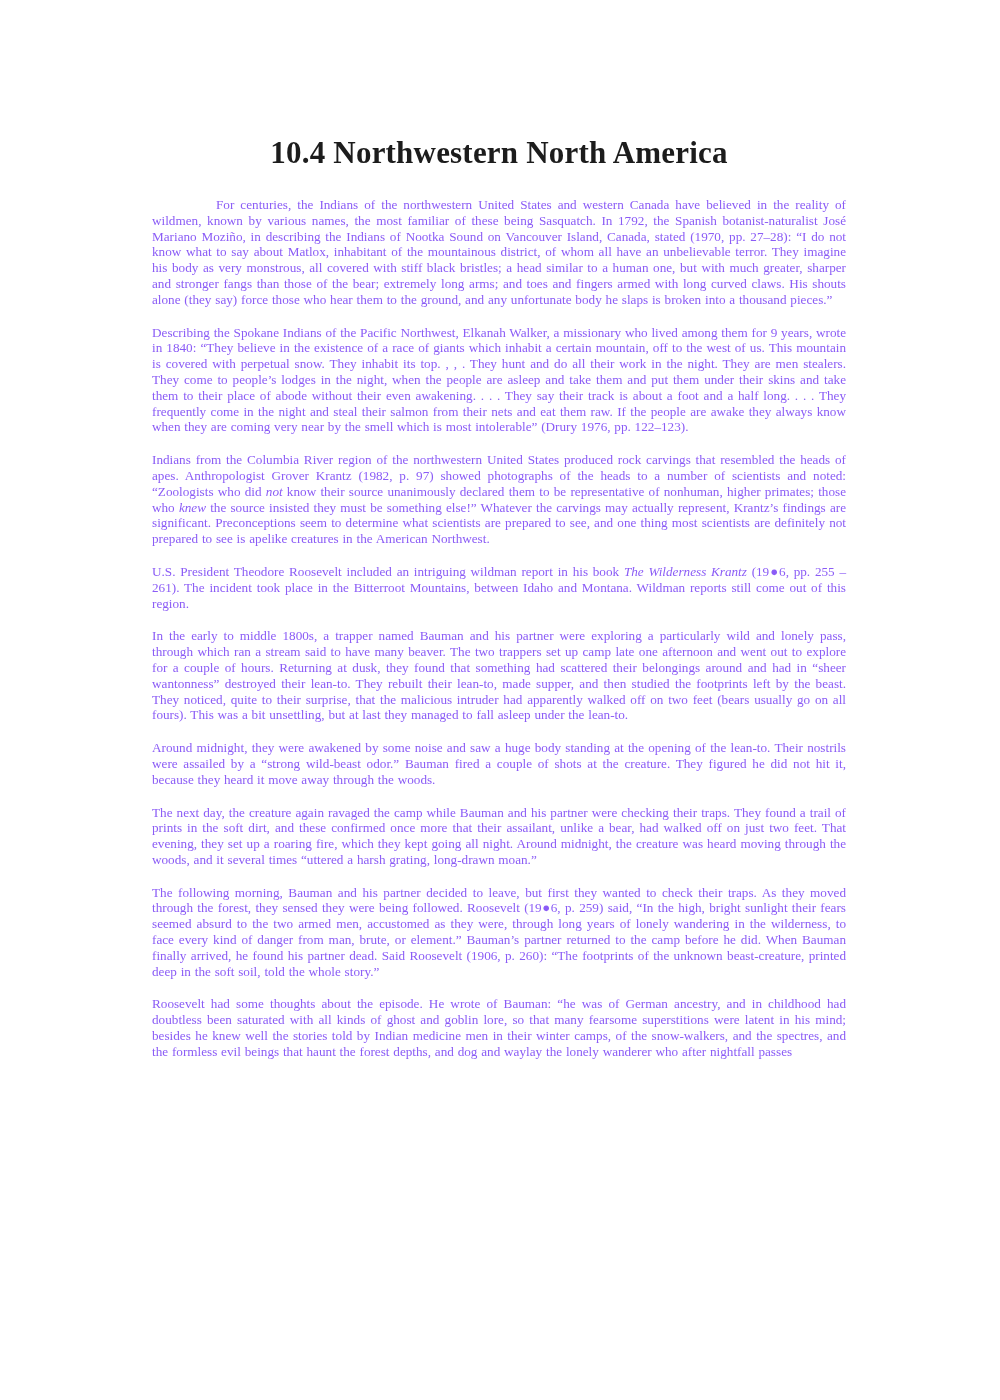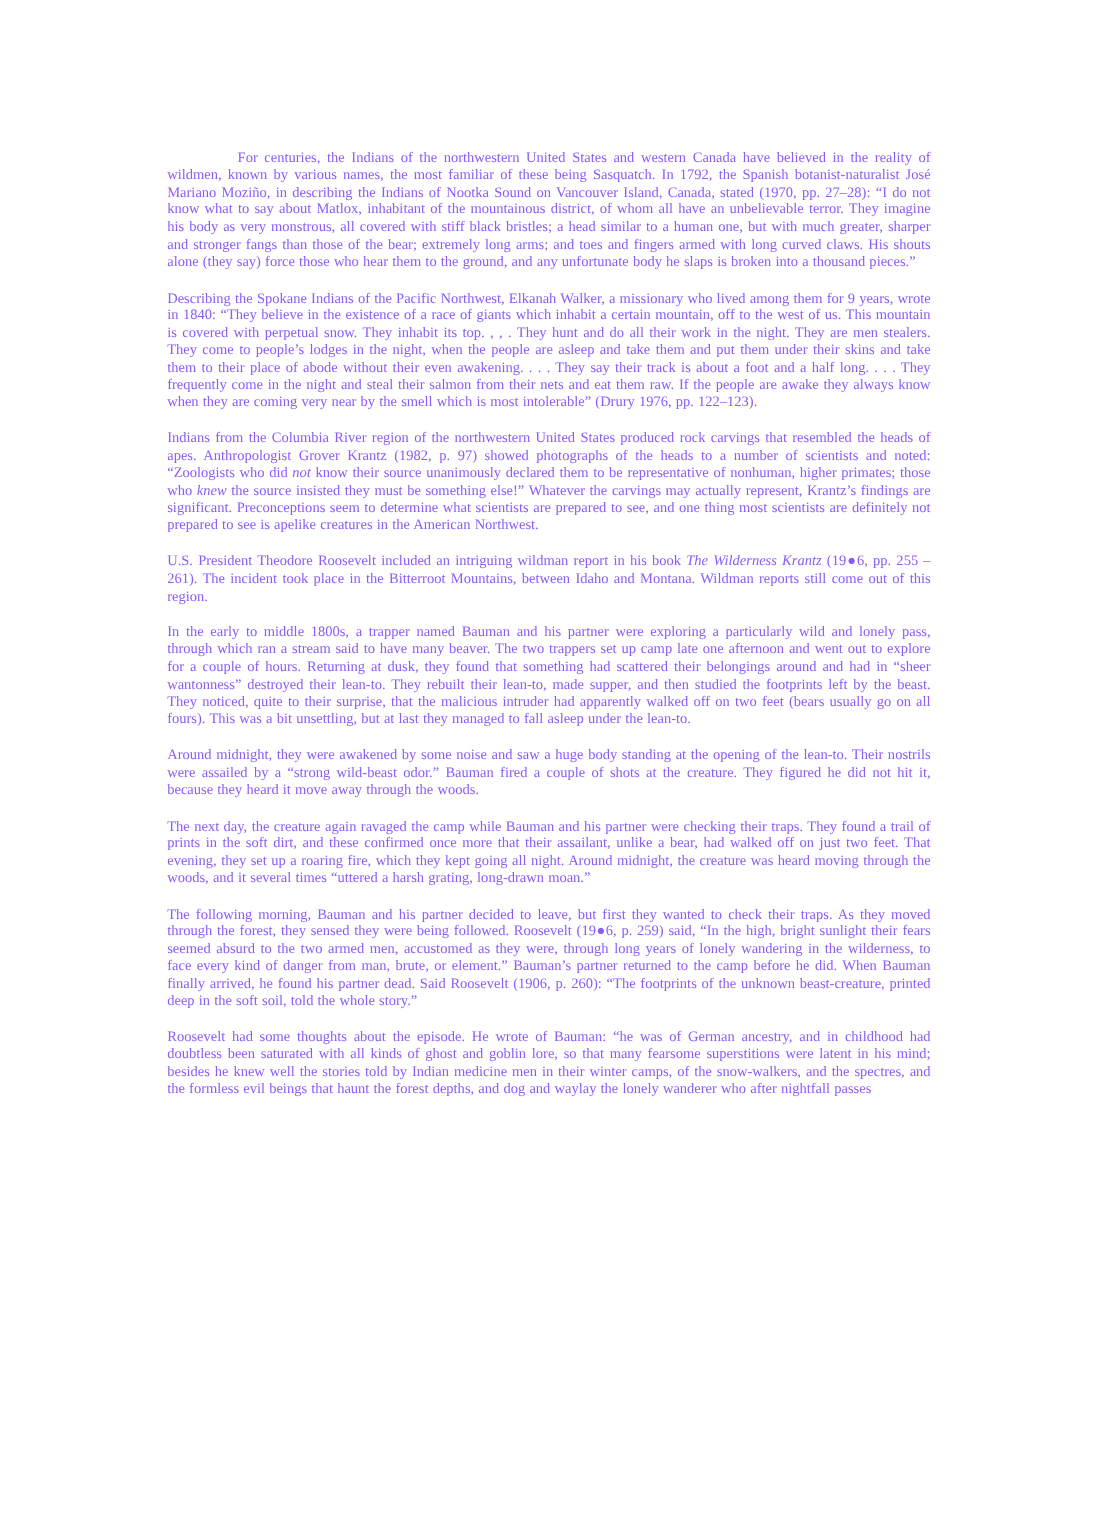--- a/index.html
+++ b/index.html
@@ -52,20 +52,21 @@
     font-style: italic;
   }
 </style>
 </head>
 <body>
 
 <div class="page">
   <div class="content">
 
 
+    <h1 class="section-heading">10.4 Northwestern North America</h1>
 
     <p class="body-paragraph indent"><span>For centuries, the Indians of the northwestern United States and western Canada have believed in the reality of wildmen, known by various names, the most familiar of these being Sasquatch. In 1792, the Spanish botanist-naturalist José Mariano Moziño, in describing the Indians of Nootka Sound on Vancouver Island, Canada, stated (1970, pp. 27–28): “I do not know what to say about Matlox, inhabitant of the mountainous district, of whom all have an unbelievable terror. They imagine his body as very monstrous, all covered with stiff black bristles; a head similar to a human one, but with much greater, sharper and stronger fangs than those of the bear; extremely long arms; and toes and fingers armed with long curved claws. His shouts alone (they say) force those who hear them to the ground, and any unfortunate body he slaps is broken into a thousand pieces.”</span></p>
     <p class="body-paragraph"><span>Describing the Spokane Indians of the Pacific Northwest, Elkanah Walker, a missionary who lived among them for 9 years, wrote in 1840: “They believe in the existence of a race of giants which inhabit a certain mountain, off to the west of us. This mountain is covered with perpetual snow. They inhabit its top. , , . They hunt and do all their work in the night. They are men stealers. They come to people’s lodges in the night, when the people are asleep and take them and put them under their skins and take them to their place of abode without their even awakening. . . . They say their track is about a foot and a half long. . . . They frequently come in the night and steal their salmon from their nets and eat them raw. If the people are awake they always know when they are coming very near by the smell which is most intolerable” (Drury 1976, pp. 122–123).</span></p>
     <p class="body-paragraph"><span>Indians from the Columbia River region of the northwestern United States produced rock carvings that resembled the heads of apes. Anthropologist Grover Krantz (1982, p. 97) showed photographs of the heads to a number of scientists and noted: “Zoologists who did </span><em>not</em><span> know their source unanimously declared them to be representative of nonhuman, higher primates; those who </span><em>knew</em><span> the source insisted they must be something else!” Whatever the carvings may actually represent, Krantz’s findings are significant. Preconceptions seem to determine what scientists are prepared to see, and one thing most scientists are definitely not prepared to see is apelike creatures in the American Northwest.</span></p>
     <p class="body-paragraph"><span>U.S. President Theodore Roosevelt included an intriguing wildman report in his book </span><em>The Wilderness Krantz</em><span> (19●6, pp. 255 –261). The incident took place in the Bitterroot Mountains, between Idaho and Montana. Wildman reports still come out of this region.</span></p>
     <p class="body-paragraph"><span>In the early to middle 1800s, a trapper named Bauman and his partner were exploring a particularly wild and lonely pass, through which ran a stream said to have many beaver. The two trappers set up camp late one afternoon and went out to explore for a couple of hours. Returning at dusk, they found that something had scattered their belongings around and had in “sheer wantonness” destroyed their lean-to. They rebuilt their lean-to, made supper, and then studied the footprints left by the beast. They noticed, quite to their surprise, that the malicious intruder had apparently walked off on two feet (bears usually go on all fours). This was a bit unsettling, but at last they managed to fall asleep under the lean-to.</span></p>
     <p class="body-paragraph"><span>Around midnight, they were awakened by some noise and saw a huge body standing at the opening of the lean-to. Their nostrils were assailed by a “strong wild-beast odor.” Bauman fired a couple of shots at the creature. They figured he did not hit it, because they heard it move away through the woods.</span></p>
     <p class="body-paragraph"><span>The next day, the creature again ravaged the camp while Bauman and his partner were checking their traps. They found a trail of prints in the soft dirt, and these confirmed once more that their assailant, unlike a bear, had walked off on just two feet. That evening, they set up a roaring fire, which they kept going all night. Around midnight, the creature was heard moving through the woods, and it several times “uttered a harsh grating, long-drawn moan.”</span></p>
     <p class="body-paragraph"><span>The following morning, Bauman and his partner decided to leave, but first they wanted to check their traps. As they moved through the forest, they sensed they were being followed. Roosevelt (19●6, p. 259) said, “In the high, bright sunlight their fears seemed absurd to the two armed men, accustomed as they were, through long years of lonely wandering in the wilderness, to face every kind of danger from man, brute, or element.” Bauman’s partner returned to the camp before he did. When Bauman finally arrived, he found his partner dead. Said Roosevelt (1906, p. 260): “The footprints of the unknown beast-creature, printed deep in the soft soil, told the whole story.”</span></p>
     <p class="body-paragraph"><span>Roosevelt had some thoughts about the episode. He wrote of Bauman: “he was of German ancestry, and in childhood had doubtless been saturated with all kinds of ghost and goblin lore, so that many fearsome superstitions were latent in his mind; besides he knew well the stories told by Indian medicine men in their winter camps, of the snow-walkers, and the spectres, and the formless evil beings that haunt the forest depths, and dog and waylay the lonely wanderer who after nightfall passes</span></p>

